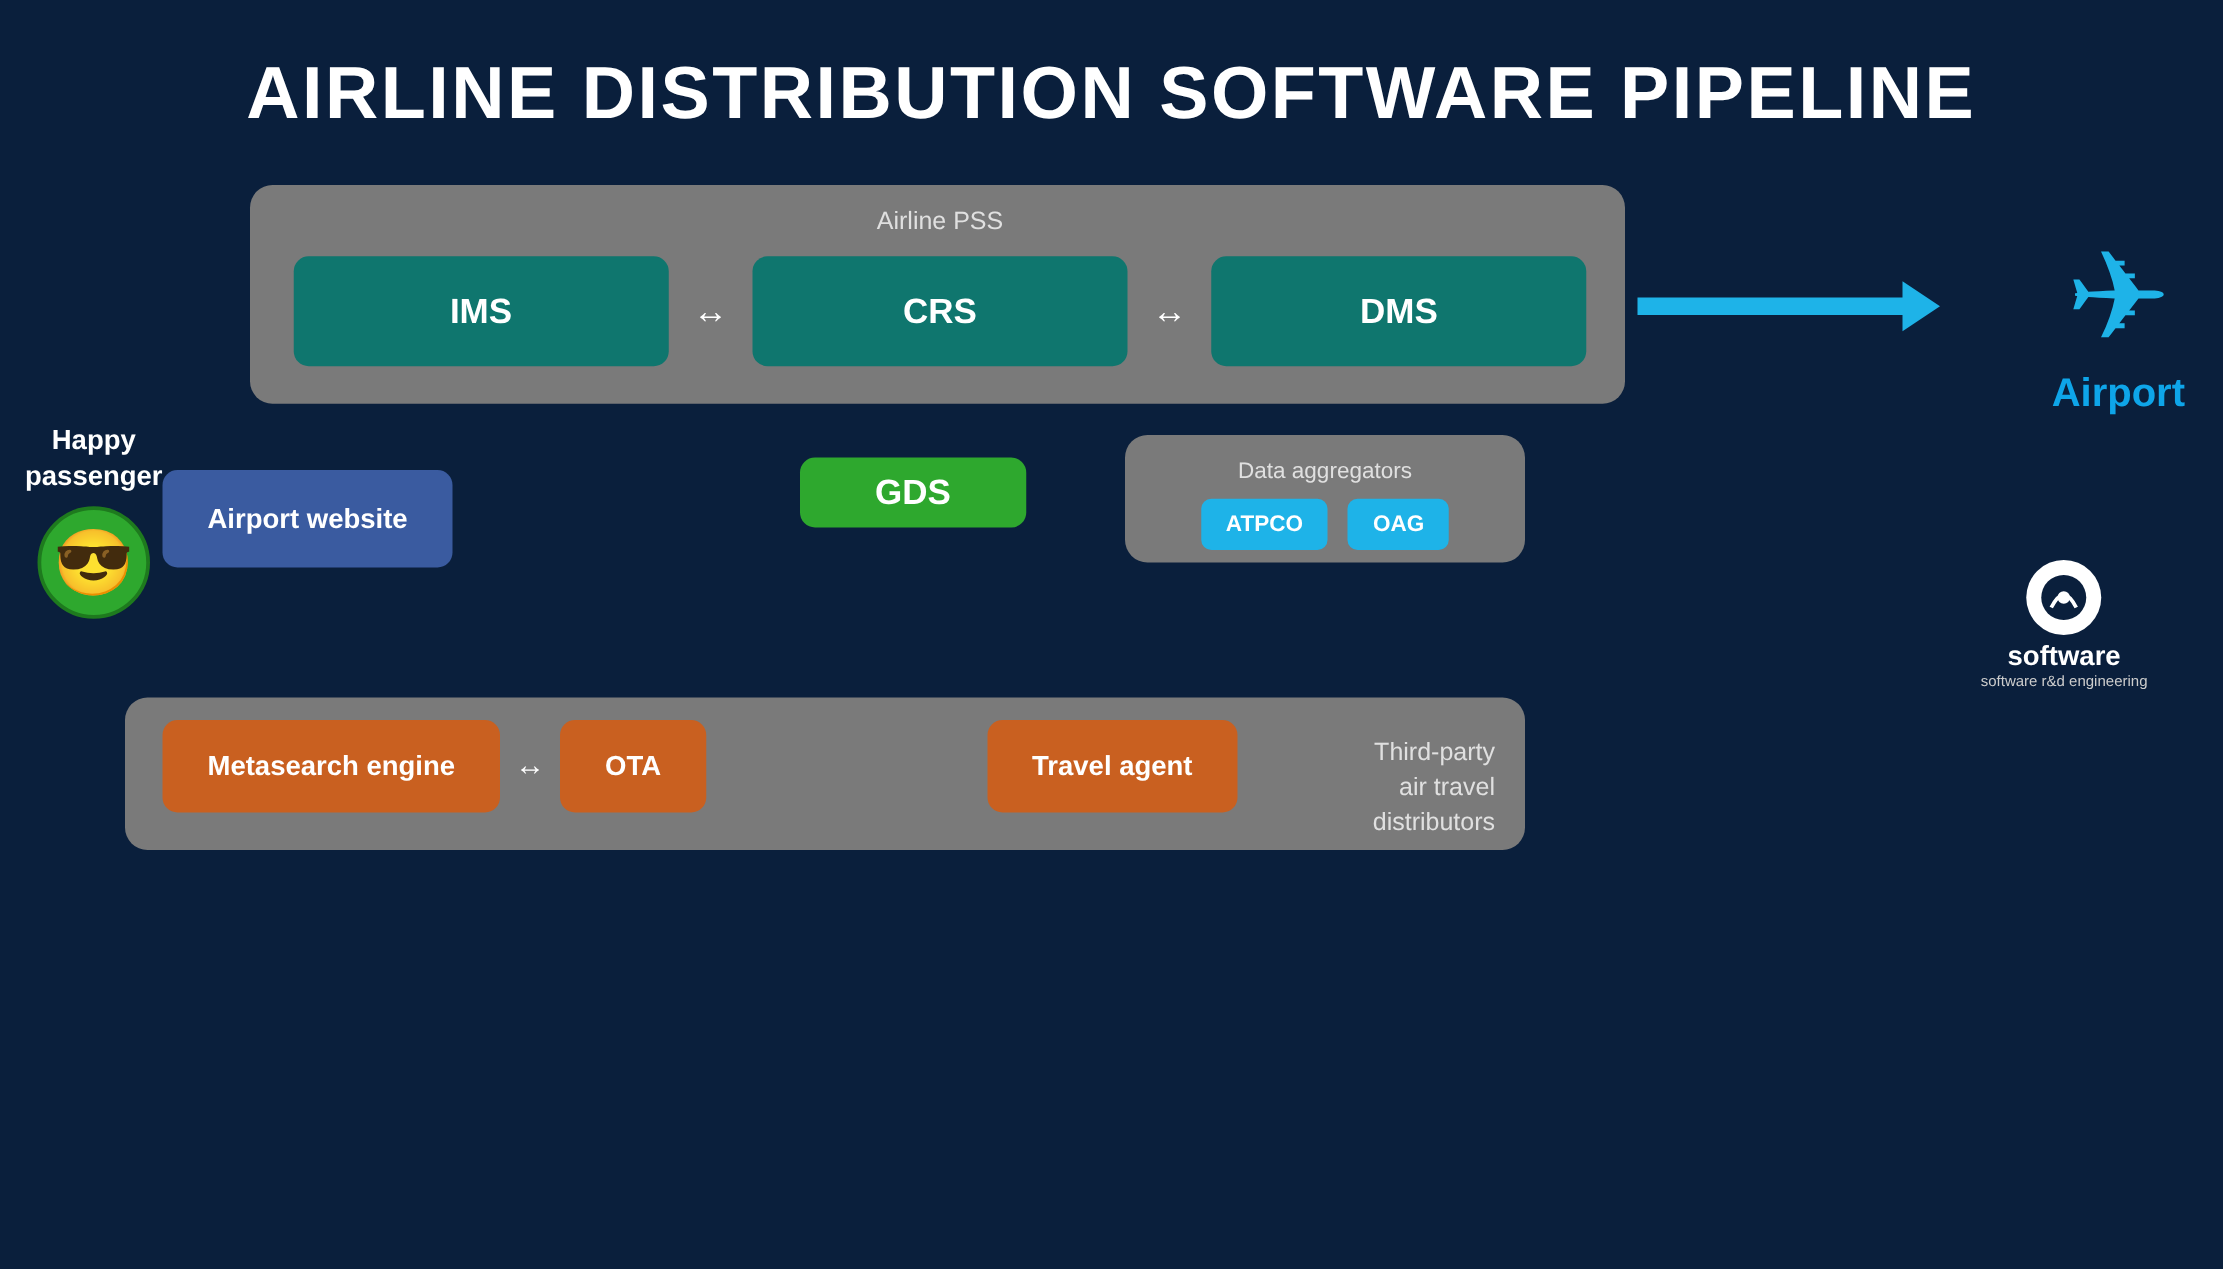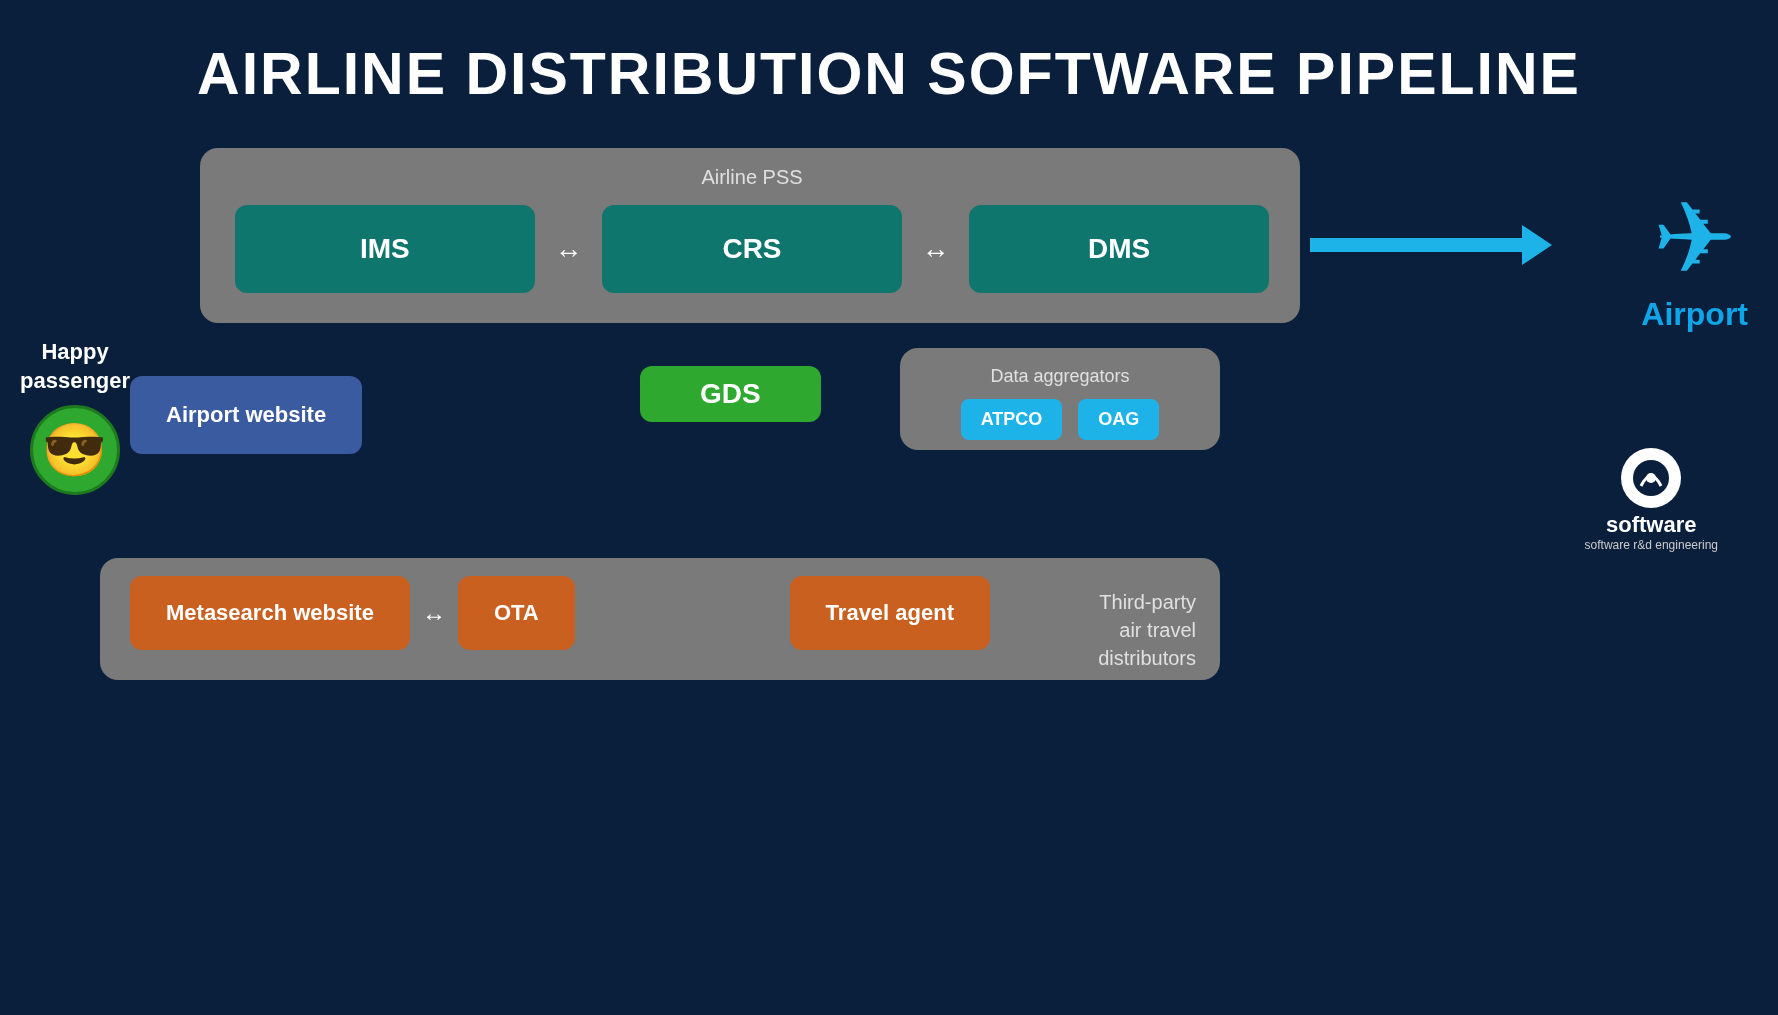--- a/index.html
+++ b/index.html
@@ -346,21 +346,21 @@
         </svg>
       </div>
       <div style="display:flex; flex-direction:column; align-items:center;">
         <span class="altexsoft-text">software</span>
         <span class="altexsoft-sub">software r&amp;d engineering</span>
       </div>
     </div>
 
     <div class="third-party-box">
       <div class="third-party-inner">
-        <div class="orange-block">Metasearch website</div>
+        <div class="orange-block">Metasearch engine</div>
         <div class="orange-arrow">↔</div>
         <div class="orange-block">OTA</div>
         <div style="flex:1;"></div>
         <div class="orange-block">Travel agent</div>
         <div style="width:200px;"></div>
       </div>
       <div class="third-party-label">Third-party<br>air travel<br>distributors</div>
     </div>
 
     <svg class="arrows-svg">

